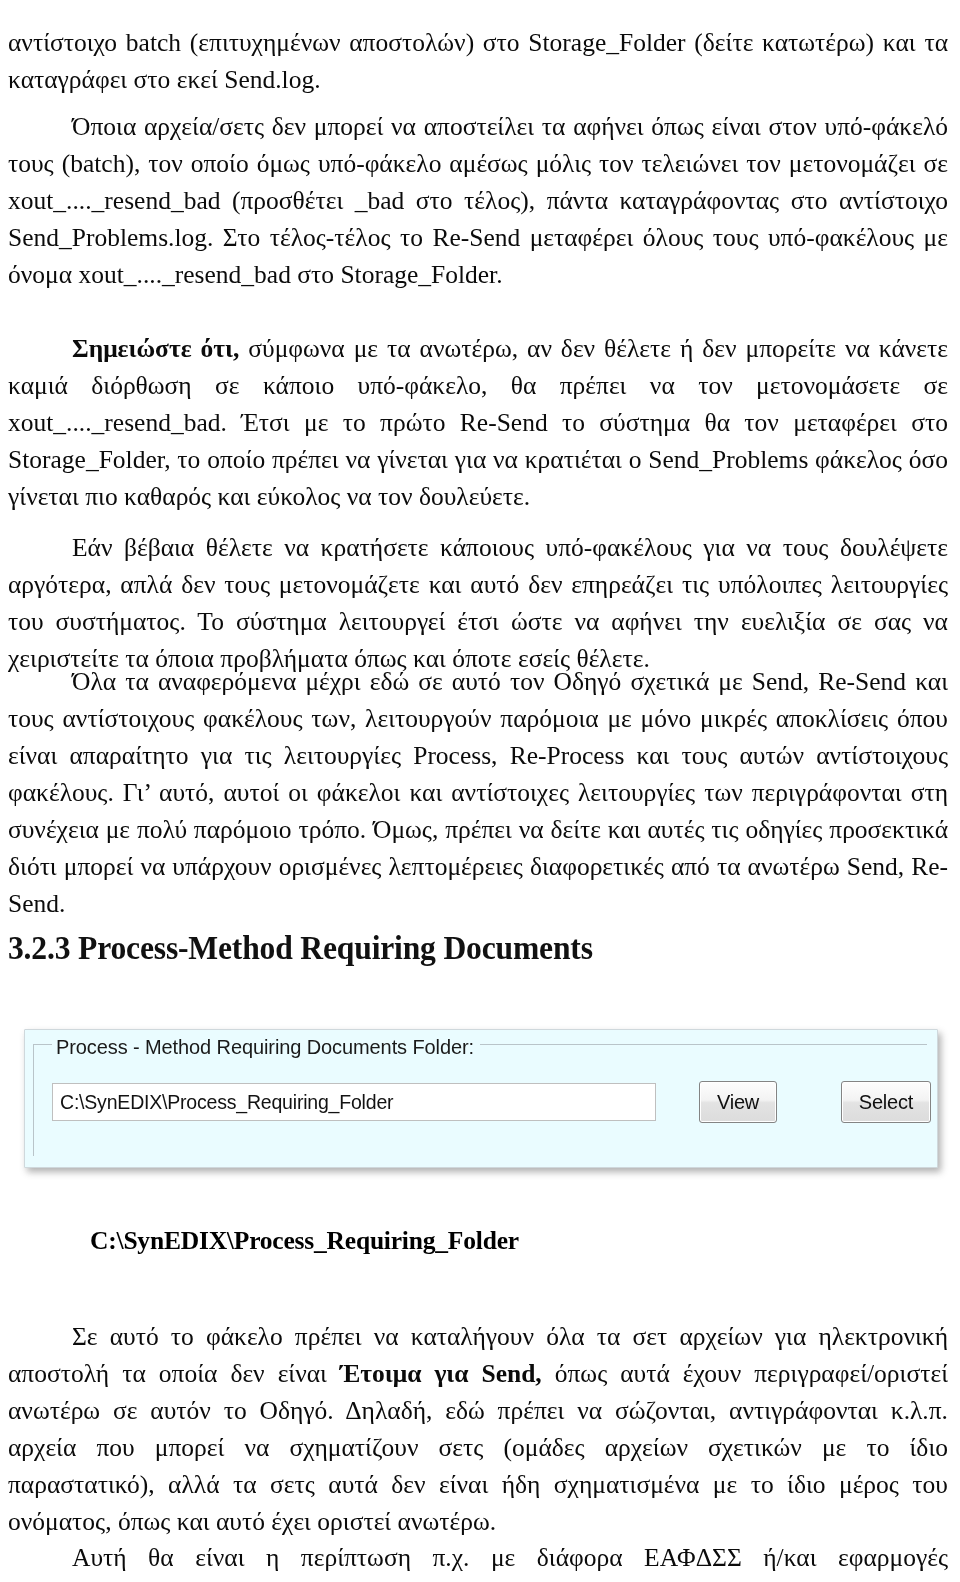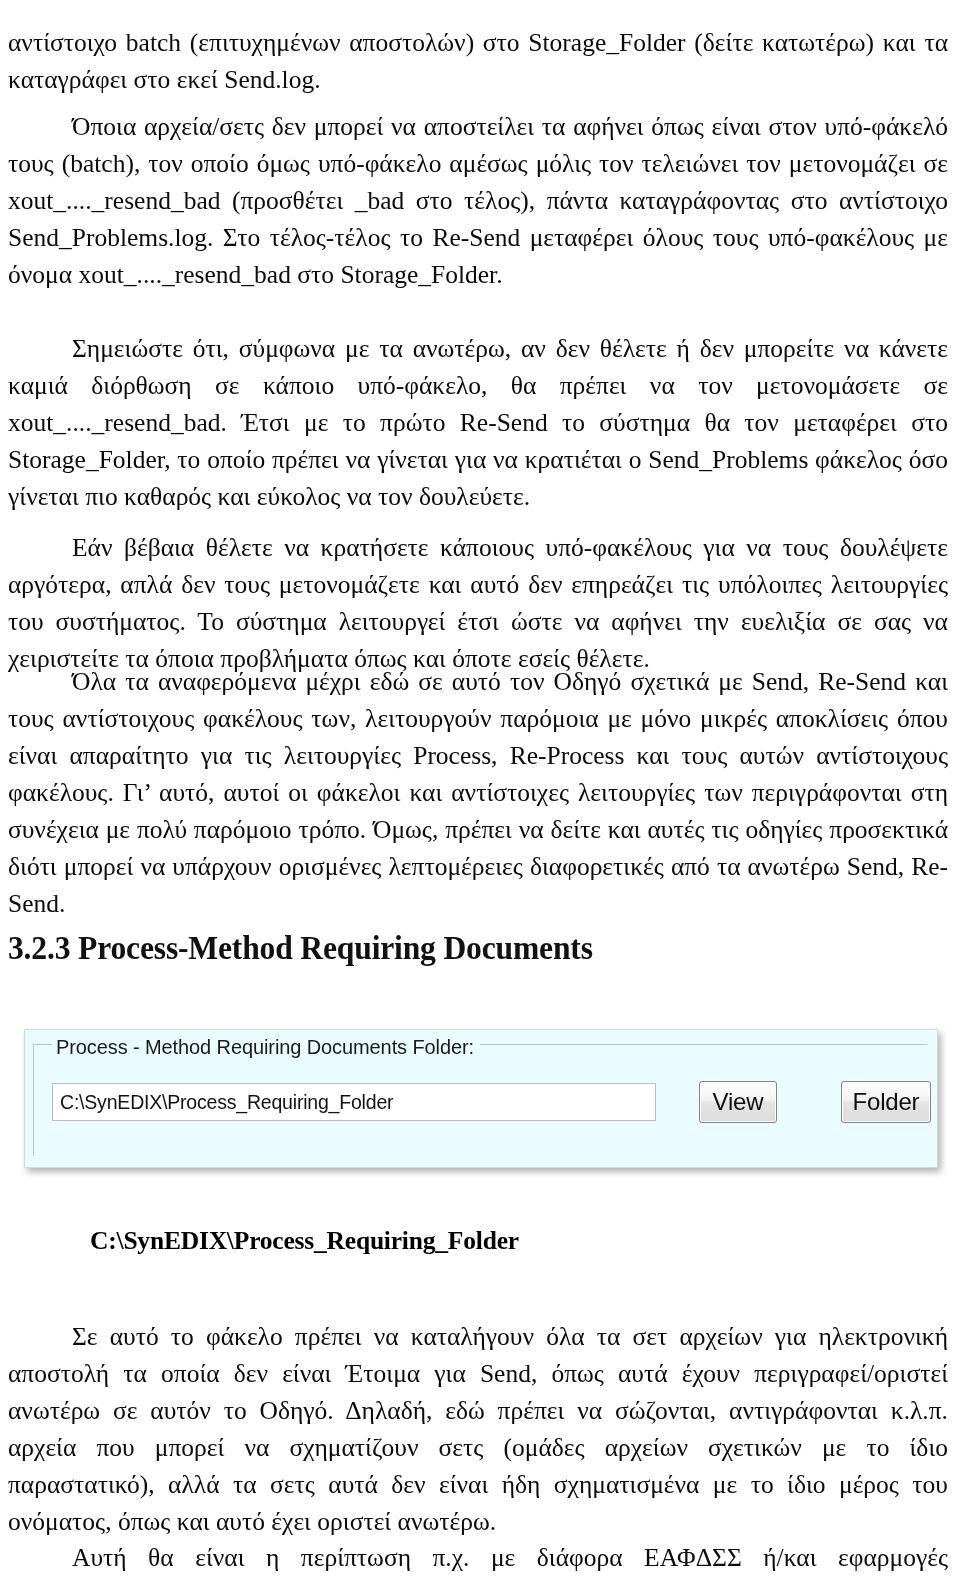--- a/index.html
+++ b/index.html
@@ -29,21 +29,21 @@
     line-height: 37px;
     text-align: justify;
     text-justify: inter-word;
     color: #0b0b0b;
     letter-spacing: 0px;
   }
   .indent {
     text-indent: 64px;
   }
   b, .b {
-    font-weight: normal;
+    font-weight: bold;
   }
   .heading {
     position: absolute;
     left: 8px;
     width: 940px;
     font-size: 34px;
     line-height: 40px;
     font-weight: bold;
     font-family: "Liberation Serif", "DejaVu Serif", serif;
     letter-spacing: -0.2px;
@@ -127,21 +127,21 @@
   }
   .btn {
     position: absolute;
     top: 36px;
     height: 42px;
     background: linear-gradient(to bottom, #fdfdfd 0%, #f3f3f3 45%, #e3e3e3 52%, #dcdcdc 100%);
     border: 1px solid #848484;
     border-radius: 3px;
     box-sizing: border-box;
     font-family: "Liberation Sans", "DejaVu Sans", sans-serif;
-    font-size: 24px;
+    font-size: 20px;
     line-height: 40px;
     text-align: center;
     color: #101010;
     letter-spacing: -0.2px;
     box-shadow: inset 0 0 0 1px #ffffff;
   }
   .btn-view { left: 665px; width: 78px; }
   .btn-select { left: 807px; width: 90px; }
 </style>
 </head>
@@ -160,21 +160,21 @@
   <p class="body-text indent" style="top: 637px;">Όλα τα αναφερόμενα μέχρι εδώ σε αυτό τον Οδηγό σχετικά με Send, Re-Send και τους αντίστοιχους φακέλους των, λειτουργούν παρόμοια με μόνο μικρές αποκλίσεις όπου είναι απαραίτητο για τις λειτουργίες Process, Re-Process και τους αυτών αντίστοιχους φακέλους.   Γι’ αυτό, αυτοί οι φάκελοι και αντίστοιχες λειτουργίες των περιγράφονται στη συνέχεια με πολύ παρόμοιο τρόπο.    Όμως, πρέπει να δείτε και αυτές τις οδηγίες προσεκτικά διότι μπορεί να υπάρχουν ορισμένες λεπτομέρειες διαφορετικές από τα ανωτέρω Send, Re-Send.</p>
 
   <h2 class="heading" style="top: 928px; margin: 0;">3.2.3 Process-Method Requiring Documents</h2>
 
   <div class="panel">
     <div class="group-box">
       <div class="group-inner">
         <span class="group-legend">Process - Method Requiring Documents Folder:</span>
         <div class="path-input">C:\SynEDIX\Process_Requiring_Folder</div>
         <div class="btn btn-view">View</div>
-        <div class="btn btn-select">Folder</div>
+        <div class="btn btn-select">Select</div>
       </div>
     </div>
   </div>
 
   <p class="folder-line" style="top: 1224px; margin: 0;">C:\SynEDIX\Process_Requiring_Folder</p>
 
   <p class="body-text indent" style="top: 1292px;"><span>Σε αυτό το φάκελο πρέπει να καταλήγουν όλα τα σετ αρχείων για ηλεκτρονική αποστολή τα οποία δεν είναι </span><b class="b">Έτοιμα για Send,</b><span> όπως αυτά έχουν περιγραφεί/οριστεί ανωτέρω σε αυτόν το Οδηγό.   Δηλαδή, εδώ πρέπει να σώζονται, αντιγράφονται κ.λ.π. αρχεία που μπορεί να σχηματίζουν σετς (ομάδες αρχείων σχετικών με το ίδιο παραστατικό), αλλά τα σετς αυτά δεν είναι ήδη σχηματισμένα με το ίδιο μέρος του ονόματος, όπως και αυτό έχει οριστεί ανωτέρω.</span></p>
 
   <p class="body-text indent" style="top: 1513px;">Αυτή θα είναι η περίπτωση π.χ. με διάφορα ΕΑΦΔΣΣ ή/και εφαρμογές παραστατικών που για κάθε παραστατικό παράγουν _a.txt, _b.txt και κάποιο</p>
 

